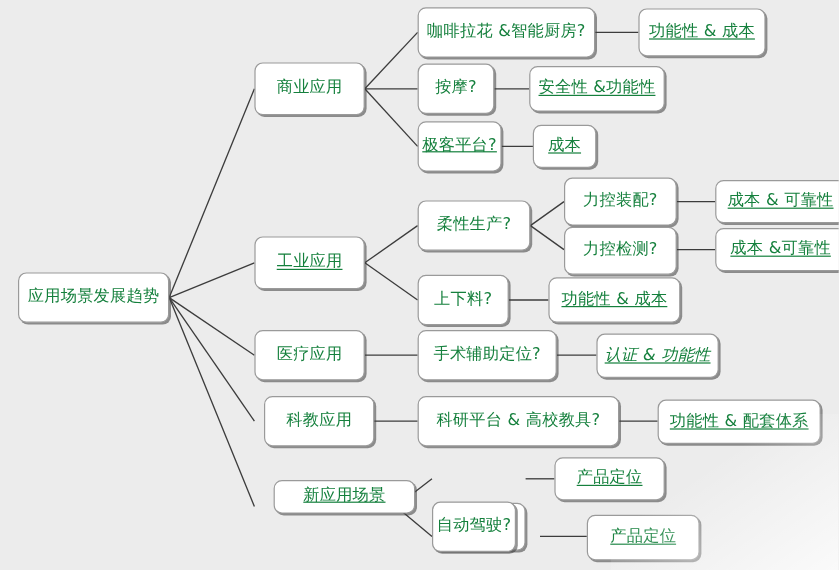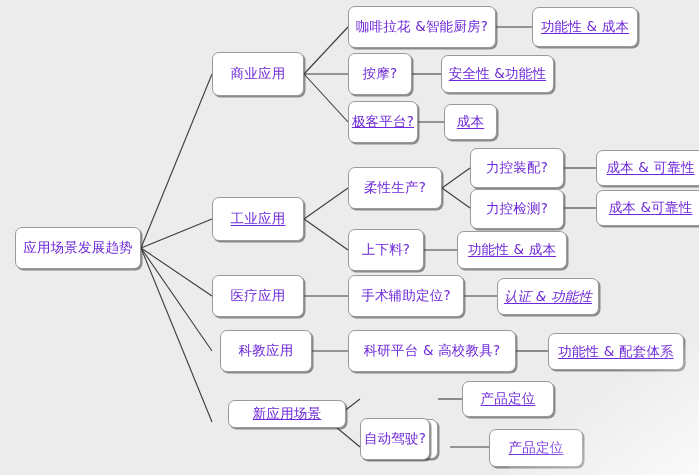--- a/index.html
+++ b/index.html
@@ -37,21 +37,21 @@
     position: absolute;
     box-sizing: border-box;
     background: #ffffff;
     border: 1px solid #ララ;
     border: 1px solid #9a9a9a;
     border-radius: 7px;
     box-shadow: 1.5px 1.5px 0 rgba(60,60,60,0.55);
     display: flex;
     align-items: center;
     justify-content: center;
-    color: #6d28d9;
+    color: #15803d;
     font-size: 13.5px;
     line-height: 1;
     letter-spacing: 0.2px;
     white-space: nowrap;
   }
   .node.lvl1 { font-size: 13.5px; }
   .node.lvl2 { font-size: 13.5px; }
   .node.lvl3 { font-size: 13.5px; }
   .node-label {
     display: inline-block;

